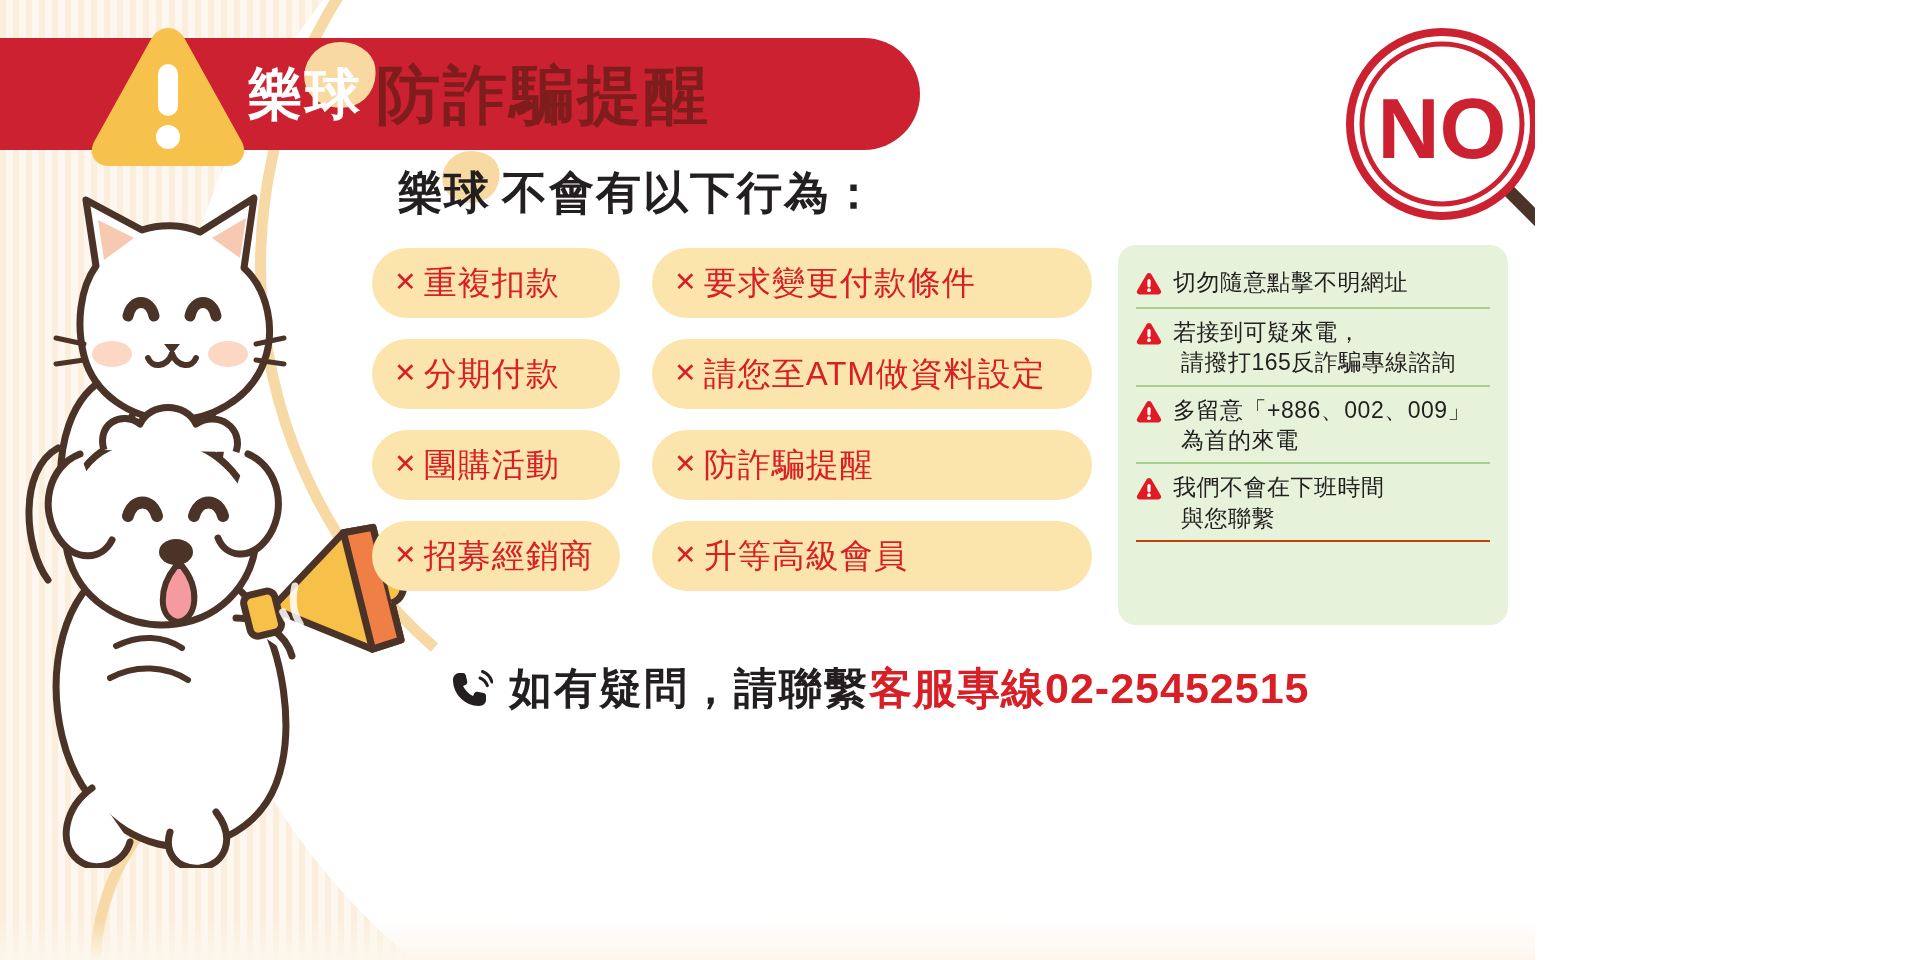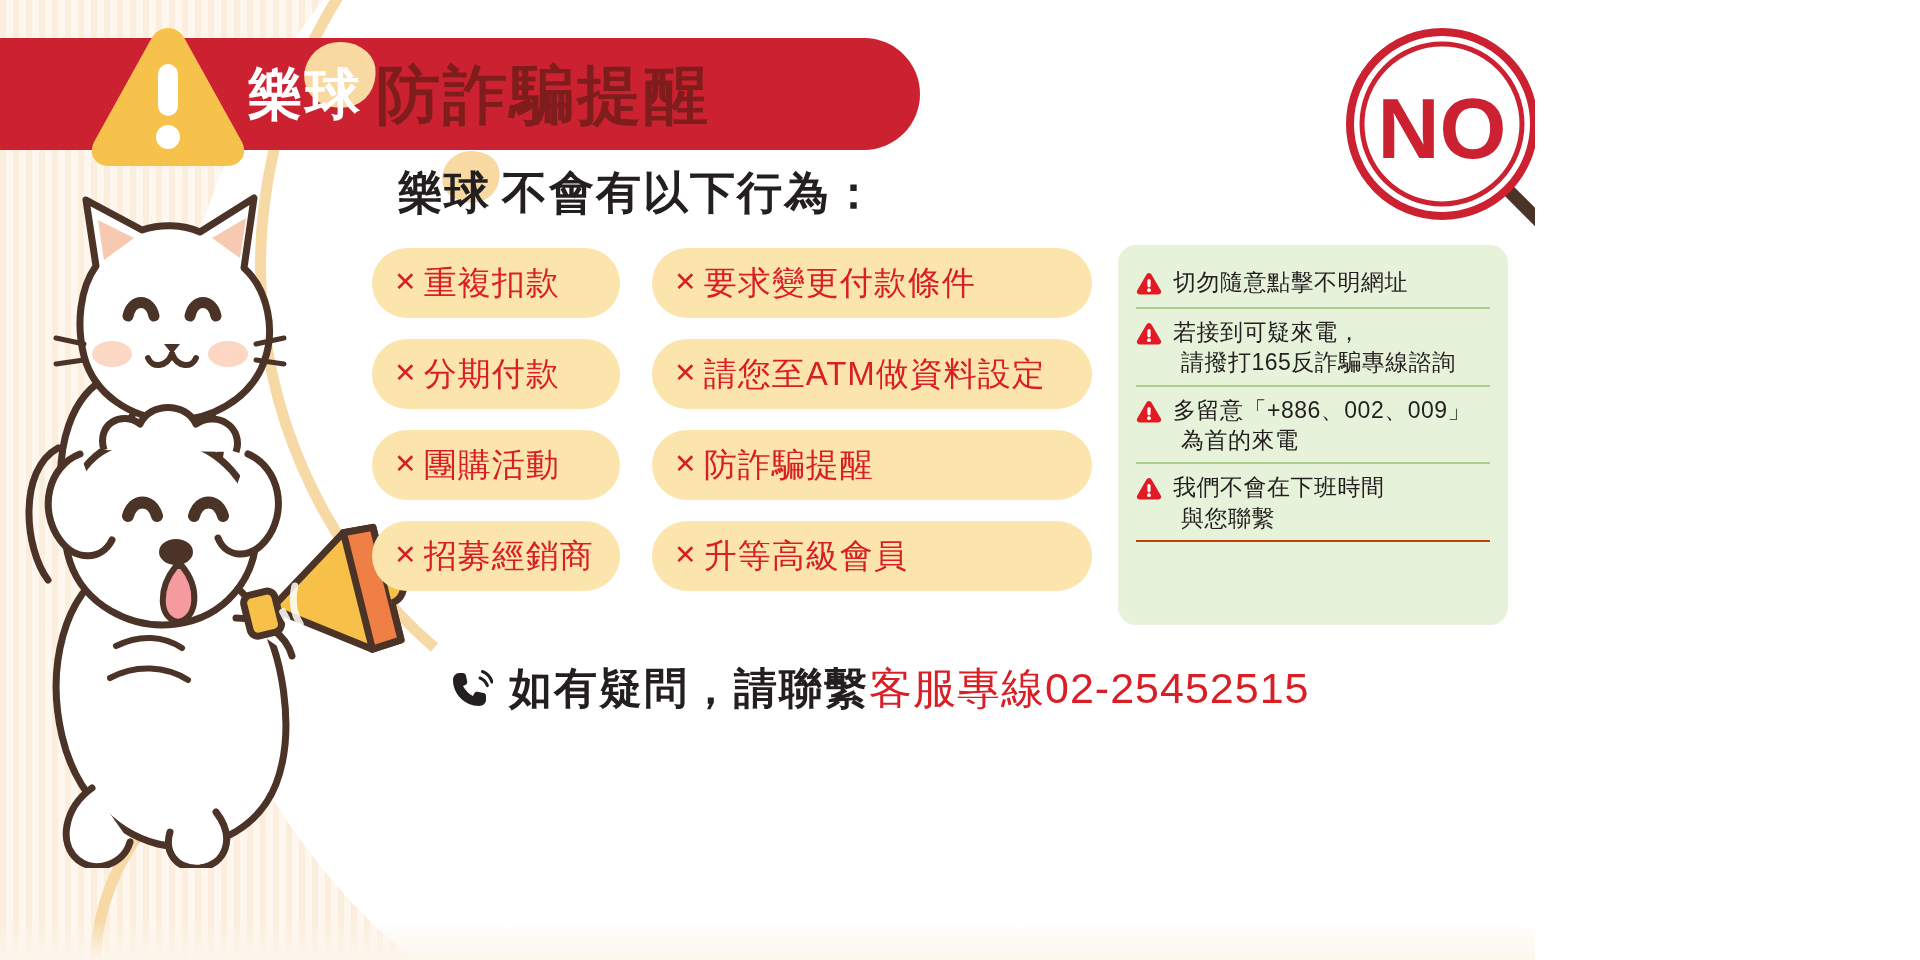--- a/index.html
+++ b/index.html
@@ -127,21 +127,21 @@
   }
   .notice-txt .l2{display:block;padding-left:8px;}
 
   
   .contact{
     position:absolute;left:447px;top:660px;z-index:9;
     display:flex;align-items:center;white-space:nowrap;
   }
   .contact-ico{margin-right:16px;display:flex;align-items:center;}
   .contact-txt{font-size:43px;font-weight:bold;color:#231f20;letter-spacing:2px;}
-  .contact-hl{font-size:43px;font-weight:normal;color:#d81f26;letter-spacing:1px;}
+  .contact-hl{font-size:43px;font-weight:bold;color:#d81f26;letter-spacing:1px;}
 
   
   .pets{position:absolute;left:0px;top:148px;z-index:6;}
 </style>
 </head>
 <body>
 
 <div id="root">
 
   <div class="bg-stripes"></div>

